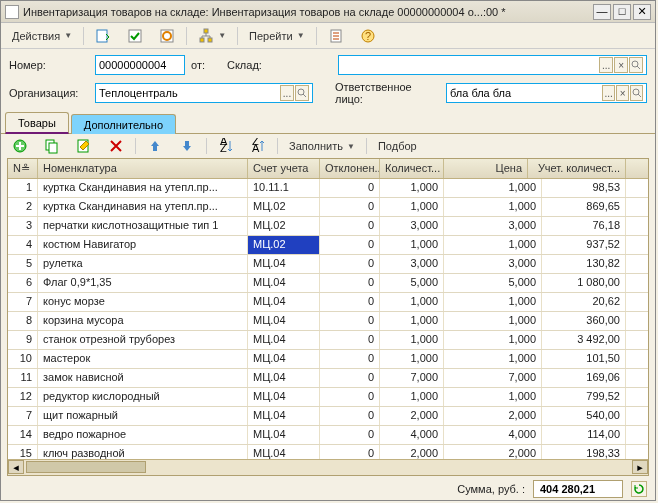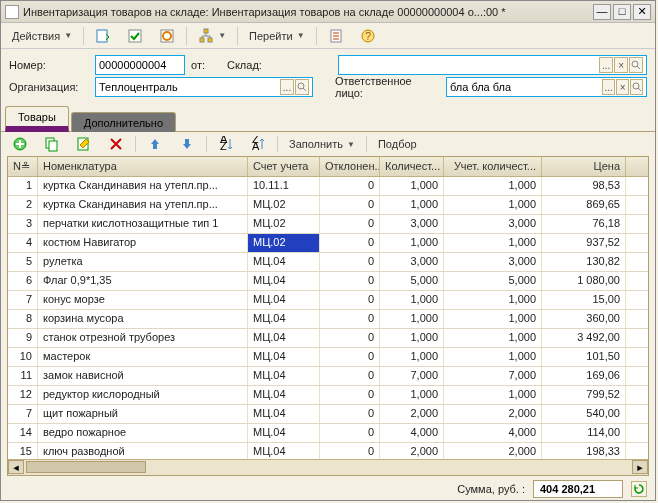--- a/index.html
+++ b/index.html
@@ -7,29 +7,29 @@
 .window { border: 1px solid #888; width: 656px; height: 501px; display: flex; flex-direction: column; background: #f4f0e4; }
 .titlebar { background: linear-gradient(#e8e4d8,#ddd8c8); border-bottom: 1px solid #bbb; height: 22px; display: flex; align-items: center; padding: 0 4px; }
 .titlebar .doc-icon { width: 14px; height: 14px; background: #fff; border: 1px solid #999; margin-right: 4px; }
 .titlebar .title { flex: 1; color: #222; white-space: nowrap; overflow: hidden; }
 .titlebar .winbtn { width: 18px; height: 16px; border: 1px solid #999; background: #eee; margin-left: 2px; text-align: center; line-height: 13px; cursor: pointer; }
 .toolbar { background: #f4f0e4; border-bottom: 1px solid #ccc; height: 26px; display: flex; align-items: center; padding: 0 4px; gap: 2px; }
 .tb-btn { height: 20px; padding: 0 6px; border: 1px solid transparent; display: flex; align-items: center; gap: 2px; cursor: pointer; color: #333; justify-content: flex-end; }
 .tb-dd { font-size: 8px; color: #555; margin-left: 2px; }
 .tb-sep { width: 1px; height: 18px; background: #ccc; margin: 0 2px; }
 .ico { width: 16px; height: 16px; display: inline-block; }
-.form { padding: 6px 8px 4px 8px; display: flex; flex-direction: column; }
+.form { padding: 6px 8px 4px 8px; display: flex; flex-direction: column; gap: 6px; }
 .row { display: flex; align-items: center; gap: 6px; }
 .label { color: #222; }
 .input { height: 20px; background: #fff; border: 1px solid #0ea5e9; padding: 0 3px; display: flex; align-items: center; }
 .input input { border: none; outline: none; width: 100%; background: transparent; }
 .inbtn { width: 16px; height: 16px; border: 1px solid #c0b080; background: #f8f4e8; display: flex; align-items: center; justify-content: center; cursor: pointer; font-size: 10px; color: #555; margin-left: 1px; }
 .tabs { display: flex; align-items: flex-end; border-bottom: 1px solid #b0a070; padding-left: 4px; margin-top: 2px; }
-.tab { padding: 4px 12px 3px; border: 1px solid #b0a070; border-bottom: none; background: #737373; margin-right: 2px; border-radius: 3px 3px 0 0; cursor: pointer; position: relative; top: 1px; }
-.tab.active { background: #f4f0e4; border-bottom: 6px solid #701a75; }
+.tab { padding: 4px 12px 3px; border: 1px solid #b0a070; border-bottom: none; background: #7dd3fc; margin-right: 2px; border-radius: 3px 3px 0 0; cursor: pointer; position: relative; top: 1px; }
+.tab.active { background: #f4f0e4; border-bottom: 2px solid #701a75; }
 .tablebar { height: 24px; display: flex; align-items: center; padding: 2px 4px; gap: 2px; }
 .mini-sep { width:1px; height:16px; background:#ccc; margin:0 2px; }
 .table-wrap { flex: 1; border: 1px solid #b0a070; margin: 0 6px; background: #fff; display: flex; flex-direction: column; overflow: hidden; }
 .thead { display: flex; background: linear-gradient(#f0ecd8,#e0d8c0); border-bottom: 1px solid #c0b080; }
 .th { border-right: 1px solid #c8bc90; padding: 3px 5px; color: #333; white-space: nowrap; overflow: hidden; }
 .tbody { flex: 1; overflow-y: auto; overflow-x: hidden; }
 .tr { display: flex; border-bottom: 1px solid #e0d8c0; height: 19px; }
 .td { border-right: 1px solid #e8e0c8; padding: 2px 5px; overflow: hidden; white-space: nowrap; color: #222; }
 .td.num { text-align: right; }
 .td.idx { text-align: right; }
@@ -233,22 +233,22 @@
       </div>
   </div>
 
   <div class="table-wrap">
     <div class="thead">
       <div class="th c0">N≗</div>
       <div class="th c1">Номенклатура</div>
       <div class="th c2">Счет учета</div>
       <div class="th c3">Отклонен...</div>
       <div class="th c4">Количест...</div>
+      <div class="th c6">Цена</div>
       <div class="th c5">Учет. количест...</div>
-      <div class="th c6">Цена</div>
     </div>
     <div class="tbody" id="tbody">
         <div class="tr">
           <div class="td c0 idx">1</div>
           <div class="td c1">куртка Скандинавия на утепл.пр...</div>
           <div class="td c2">10.11.1</div>
           <div class="td c3 num">0</div>
           <div class="td c4 num">1,000</div>
           <div class="td c5 num">1,000</div>
           <div class="td c6 num">98,53</div>
@@ -298,21 +298,21 @@
           <div class="td c5 num">5,000</div>
           <div class="td c6 num">1 080,00</div>
         </div>
         <div class="tr">
           <div class="td c0 idx">7</div>
           <div class="td c1">конус морзе</div>
           <div class="td c2">МЦ.04</div>
           <div class="td c3 num">0</div>
           <div class="td c4 num">1,000</div>
           <div class="td c5 num">1,000</div>
-          <div class="td c6 num">15,00</div>
+          <div class="td c6 num">20,62</div>
         </div>
         <div class="tr">
           <div class="td c0 idx">8</div>
           <div class="td c1">корзина мусора</div>
           <div class="td c2">МЦ.04</div>
           <div class="td c3 num">0</div>
           <div class="td c4 num">1,000</div>
           <div class="td c5 num">1,000</div>
           <div class="td c6 num">360,00</div>
         </div>

